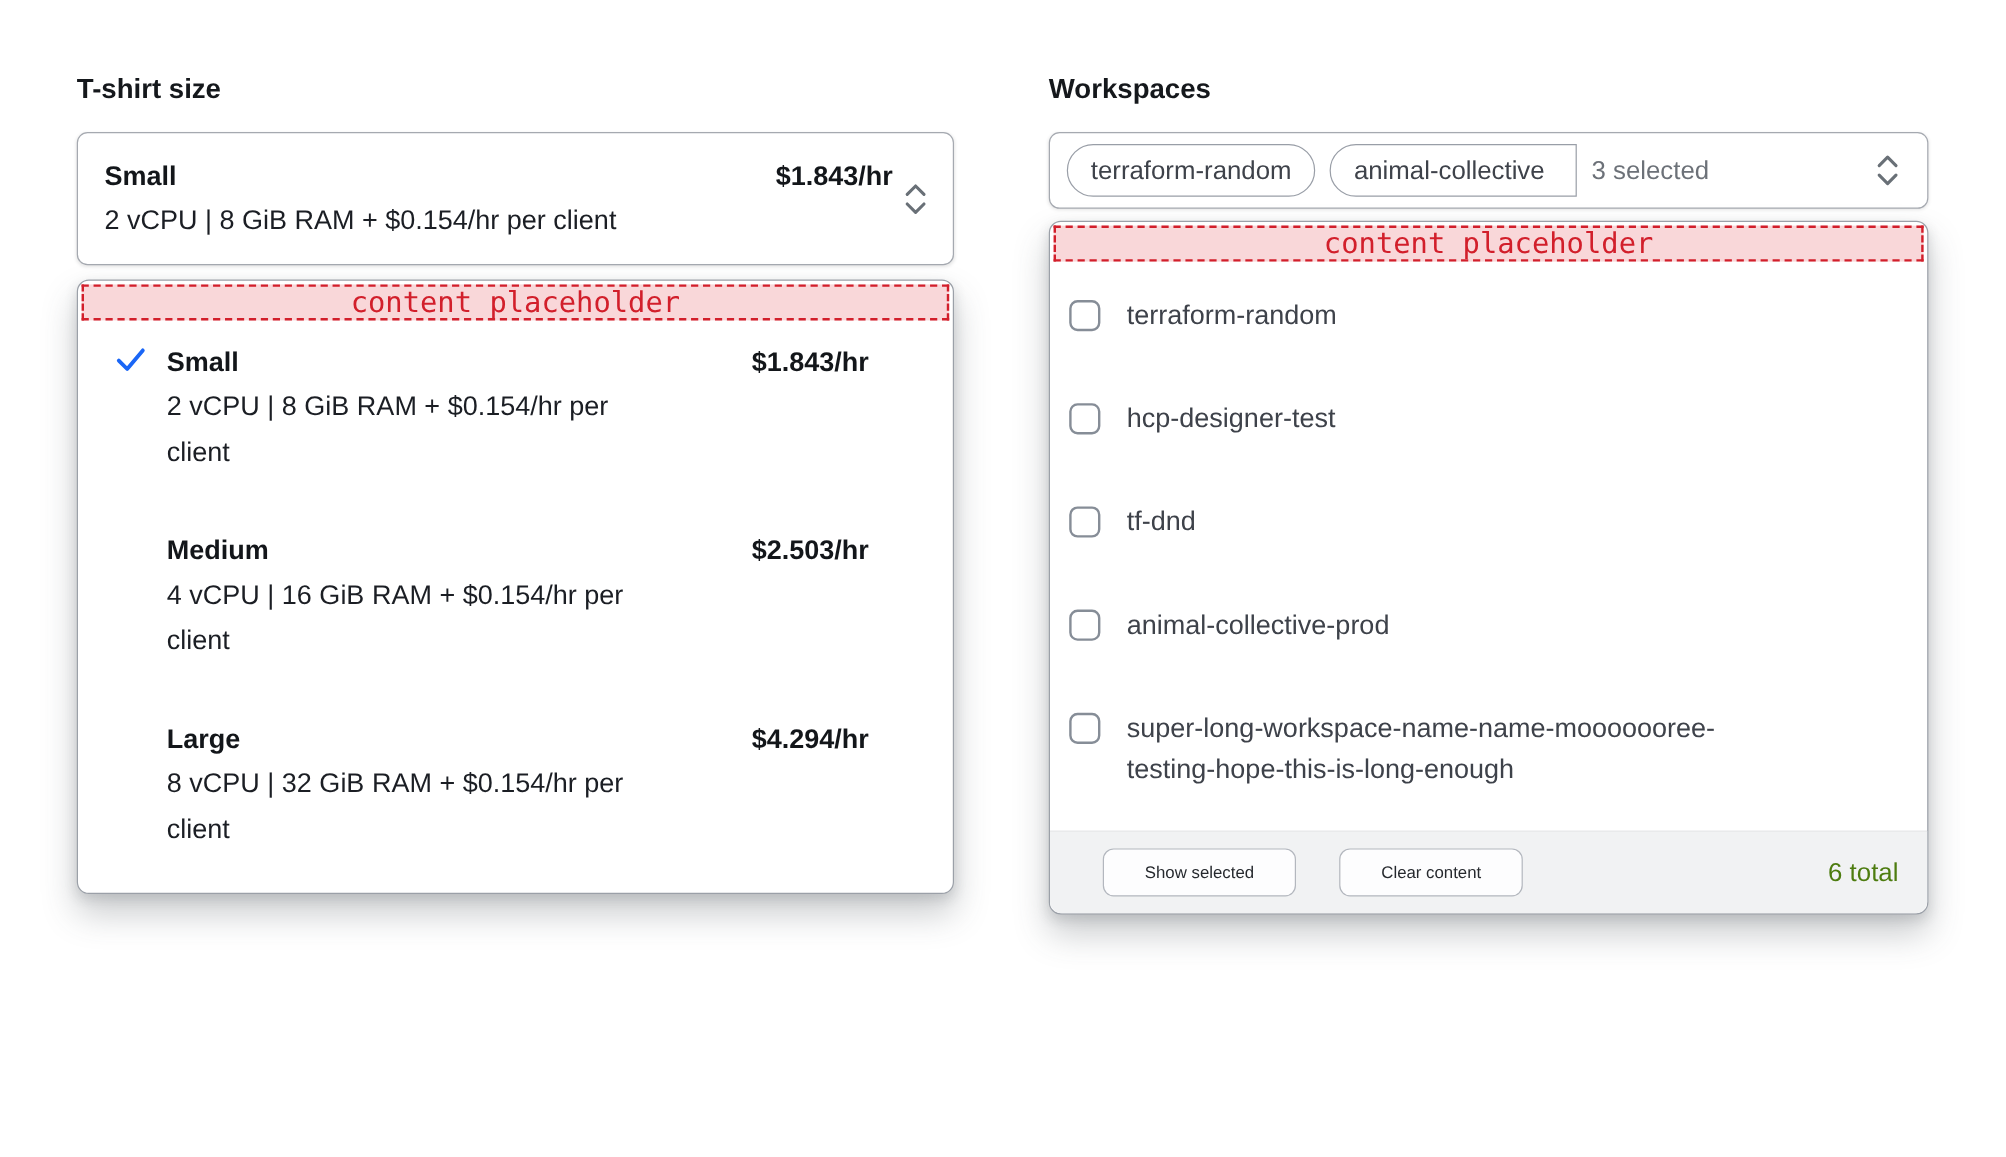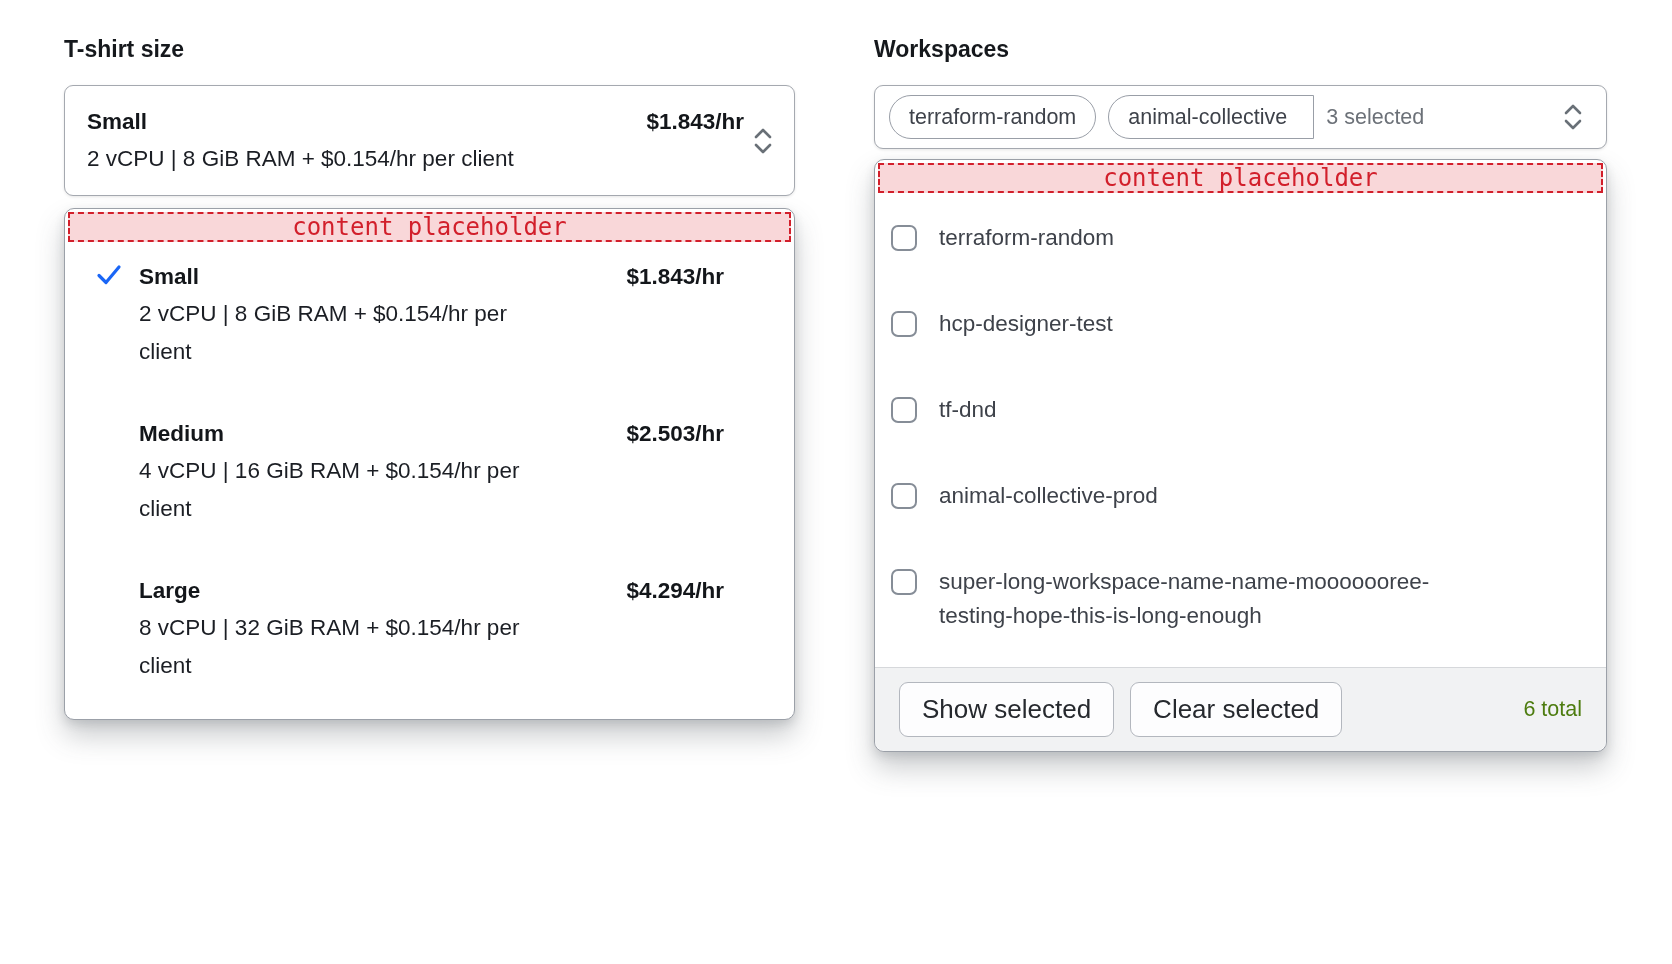--- a/index.html
+++ b/index.html
@@ -1,19 +1,19 @@
 <!DOCTYPE html>
 <html><head>
 <meta charset="utf-8">
 <style>
   * { margin:0; padding:0; box-sizing:border-box; }
   html,body { width:1672px; height:964px; background:#ffffff; overflow:hidden;
               font-family:"Liberation Sans", sans-serif; color:#1b1e24; }
 
-  .col { position:absolute; top:36px; }
+  .col { position:absolute; top:61px; }
   .col-left  { left:64px;  width:731px; }
   .col-right { left:874px; width:733px; }
 
   .field-label { font-size:23px; font-weight:700; color:#15181c; margin-bottom:22px; }
 
   
   .select-trigger {
     background:#fff; border:1px solid #a5a9b0; border-radius:9px;
     box-shadow:0 1px 3px rgba(0,0,0,0.10);
     display:flex; gap:8px; padding:17px 20px 17px 22px;
@@ -70,22 +70,22 @@
     background:#fff; flex-shrink:0; margin-top:4px;
   }
   .ws-label { font-size:22.5px; color:#3e424a; line-height:34px; max-width:548px; }
 
   .panel-footer {
     background:#f1f2f3; border-top:1px solid #d6d8db; border-radius:0 0 10px 10px;
     padding:14px 24px; display:flex; align-items:center; gap:16px;
   }
   .footer-btn {
     background:#fdfdfe; border:1px solid #b3b7be; border-radius:9px;
-    padding:11px 22px; font-size:26px; color:#26292e;
-    font-family:"Liberation Sans", sans-serif; cursor:pointer;
+    padding:11px 34px; font-size:14px; color:#26292e;
+    font-family:"Liberation Sans", sans-serif; cursor:pointer;margin-left:20px;
   }
   .total { margin-left:auto; font-size:21.5px; color:#4d7c0f; }
 </style>
 </head>
 <body>
 
 <div class="col col-left">
 
   <div class="field-label">T-shirt size</div>
 
@@ -188,17 +188,17 @@
         <span class="ws-label">animal-collective-prod</span>
       </div>
       <div class="ws-row">
         <span class="checkbox"></span>
         <span class="ws-label">super-long-workspace-name-name-mooooooree-testing-hope-this-is-long-enough</span>
       </div>
     </div>
 
     <div class="panel-footer">
       <button class="footer-btn">Show selected</button>
-      <button class="footer-btn">Clear selected</button>
+      <button class="footer-btn">Clear content</button>
       <span class="total">6 total</span>
     </div>
   </div>
 </div>
 
 </body></html>

